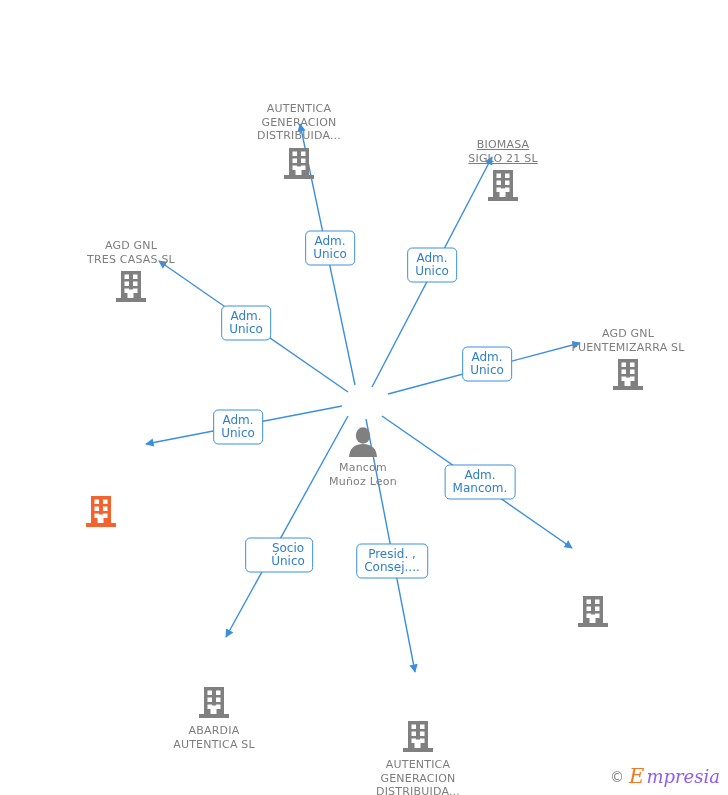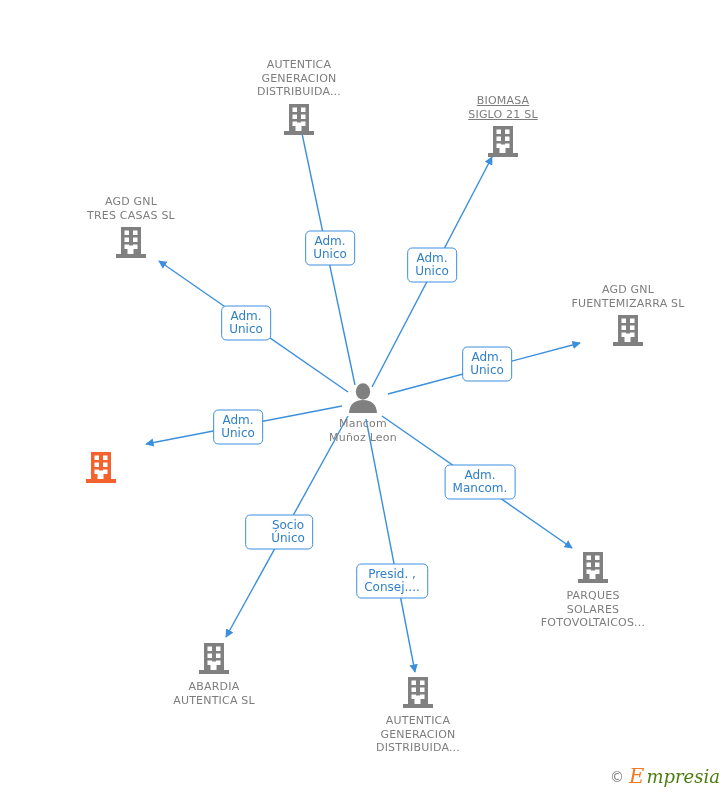--- a/index.html
+++ b/index.html
@@ -26,20 +26,21 @@
     pointer-events: none;
   }
   .node {
     position: absolute;
     width: 150px;
     margin-left: -75px;
     text-align: center;
     color: #808080;
     font-size: 11px;
     line-height: 13.5px;
+    margin-top: 44px;
   }
   .node .label {
     color: #7d7d7d;
     letter-spacing: 0.2px;
     white-space: pre-line;
   }
   .node-inner {
     display: flex;
     flex-direction: column;
     align-items: center;
@@ -83,21 +84,21 @@
     font-size: 14px;
   }
   #watermark .brand-e {
     color: #f4781f;
     font-family: "DejaVu Serif", serif;
     font-style: italic;
     font-size: 21px;
     line-height: 1;
   }
   #watermark .brand-rest {
-    color: #4d7c0f;
+    color: #8b5cf6;
     font-family: "DejaVu Serif", serif;
     font-style: italic;
     font-size: 18px;
     line-height: 1;
     margin-left: -3px;
   }
 </style>
 </head>
 <body>
 
@@ -127,23 +128,23 @@
       <div class="edge-label" style="left: 432px; top: 265px; transform: translate(-50%, -50%); position: absolute;">Adm.
 Unico</div>
       <div class="edge-label" style="left: 246px; top: 323px; transform: translate(-50%, -50%); position: absolute;">Adm.
 Unico</div>
       <div class="edge-label" style="left: 487px; top: 364px; transform: translate(-50%, -50%); position: absolute;">Adm.
 Unico</div>
       <div class="edge-label" style="left: 238px; top: 427px; transform: translate(-50%, -50%); position: absolute;">Adm.
 Unico</div>
       <div class="edge-label" style="left: 480px; top: 482px; transform: translate(-50%, -50%); position: absolute;">Adm.
 Mancom.</div>
-      <div class="edge-label" style="left: 279px; top: 532px; transform: translate(-50%, -50%); position: absolute; padding-left: 25px;">Socio
+      <div class="edge-label" style="left: 279px; top: 555px; transform: translate(-50%, -50%); position: absolute; padding-left: 25px;">Socio
 Único</div>
-      <div class="edge-label" style="left: 392px; top: 581px; transform: translate(-50%, -50%); position: absolute;">Presid. ,
+      <div class="edge-label" style="left: 392px; top: 561px; transform: translate(-50%, -50%); position: absolute;">Presid. ,
 Consej....</div>
     </div>
   <div id="nodes">
       <div class="node" style="left: 299px; top: 58px;">
         <div class="node-inner">
           <div class="label" style="margin-bottom: 4px;">AUTENTICA
 GENERACION
 DISTRIBUIDA...</div>
           <span class="icon-wrap"><svg width="30" height="34" viewBox="0 0 30 34" aria-hidden="true">
               <rect x="5" y="1" width="20" height="27" fill="#808080"></rect>
@@ -230,23 +231,20 @@
               <rect x="5" y="1" width="20" height="27" fill="#808080"></rect>
               <rect x="0" y="28" width="30" height="4" fill="#808080"></rect>
               <rect x="8.5" y="4.5" width="4.5" height="4.5" fill="#ffffff"></rect>
               <rect x="17" y="4.5" width="4.5" height="4.5" fill="#ffffff"></rect>
               <rect x="8.5" y="11.5" width="4.5" height="4.5" fill="#ffffff"></rect>
               <rect x="17" y="11.5" width="4.5" height="4.5" fill="#ffffff"></rect>
               <rect x="8.5" y="18.5" width="4.5" height="4.5" fill="#ffffff"></rect>
               <rect x="17" y="18.5" width="4.5" height="4.5" fill="#ffffff"></rect>
               <rect x="11.5" y="19.5" width="6" height="8.5" fill="#ffffff"></rect>
             </svg></span>
-          <div class="label" style="margin-top: 4px;">PARQUES
-SOLARES
-FOTOVOLTAICOS...</div>
         </div>
       </div>
       <div class="node" style="left: 214px; top: 642px;">
         <div class="node-inner">
           <span class="icon-wrap"><svg width="30" height="34" viewBox="0 0 30 34" aria-hidden="true">
               <rect x="5" y="1" width="20" height="27" fill="#808080"></rect>
               <rect x="0" y="28" width="30" height="4" fill="#808080"></rect>
               <rect x="8.5" y="4.5" width="4.5" height="4.5" fill="#ffffff"></rect>
               <rect x="17" y="4.5" width="4.5" height="4.5" fill="#ffffff"></rect>
               <rect x="8.5" y="11.5" width="4.5" height="4.5" fill="#ffffff"></rect>

